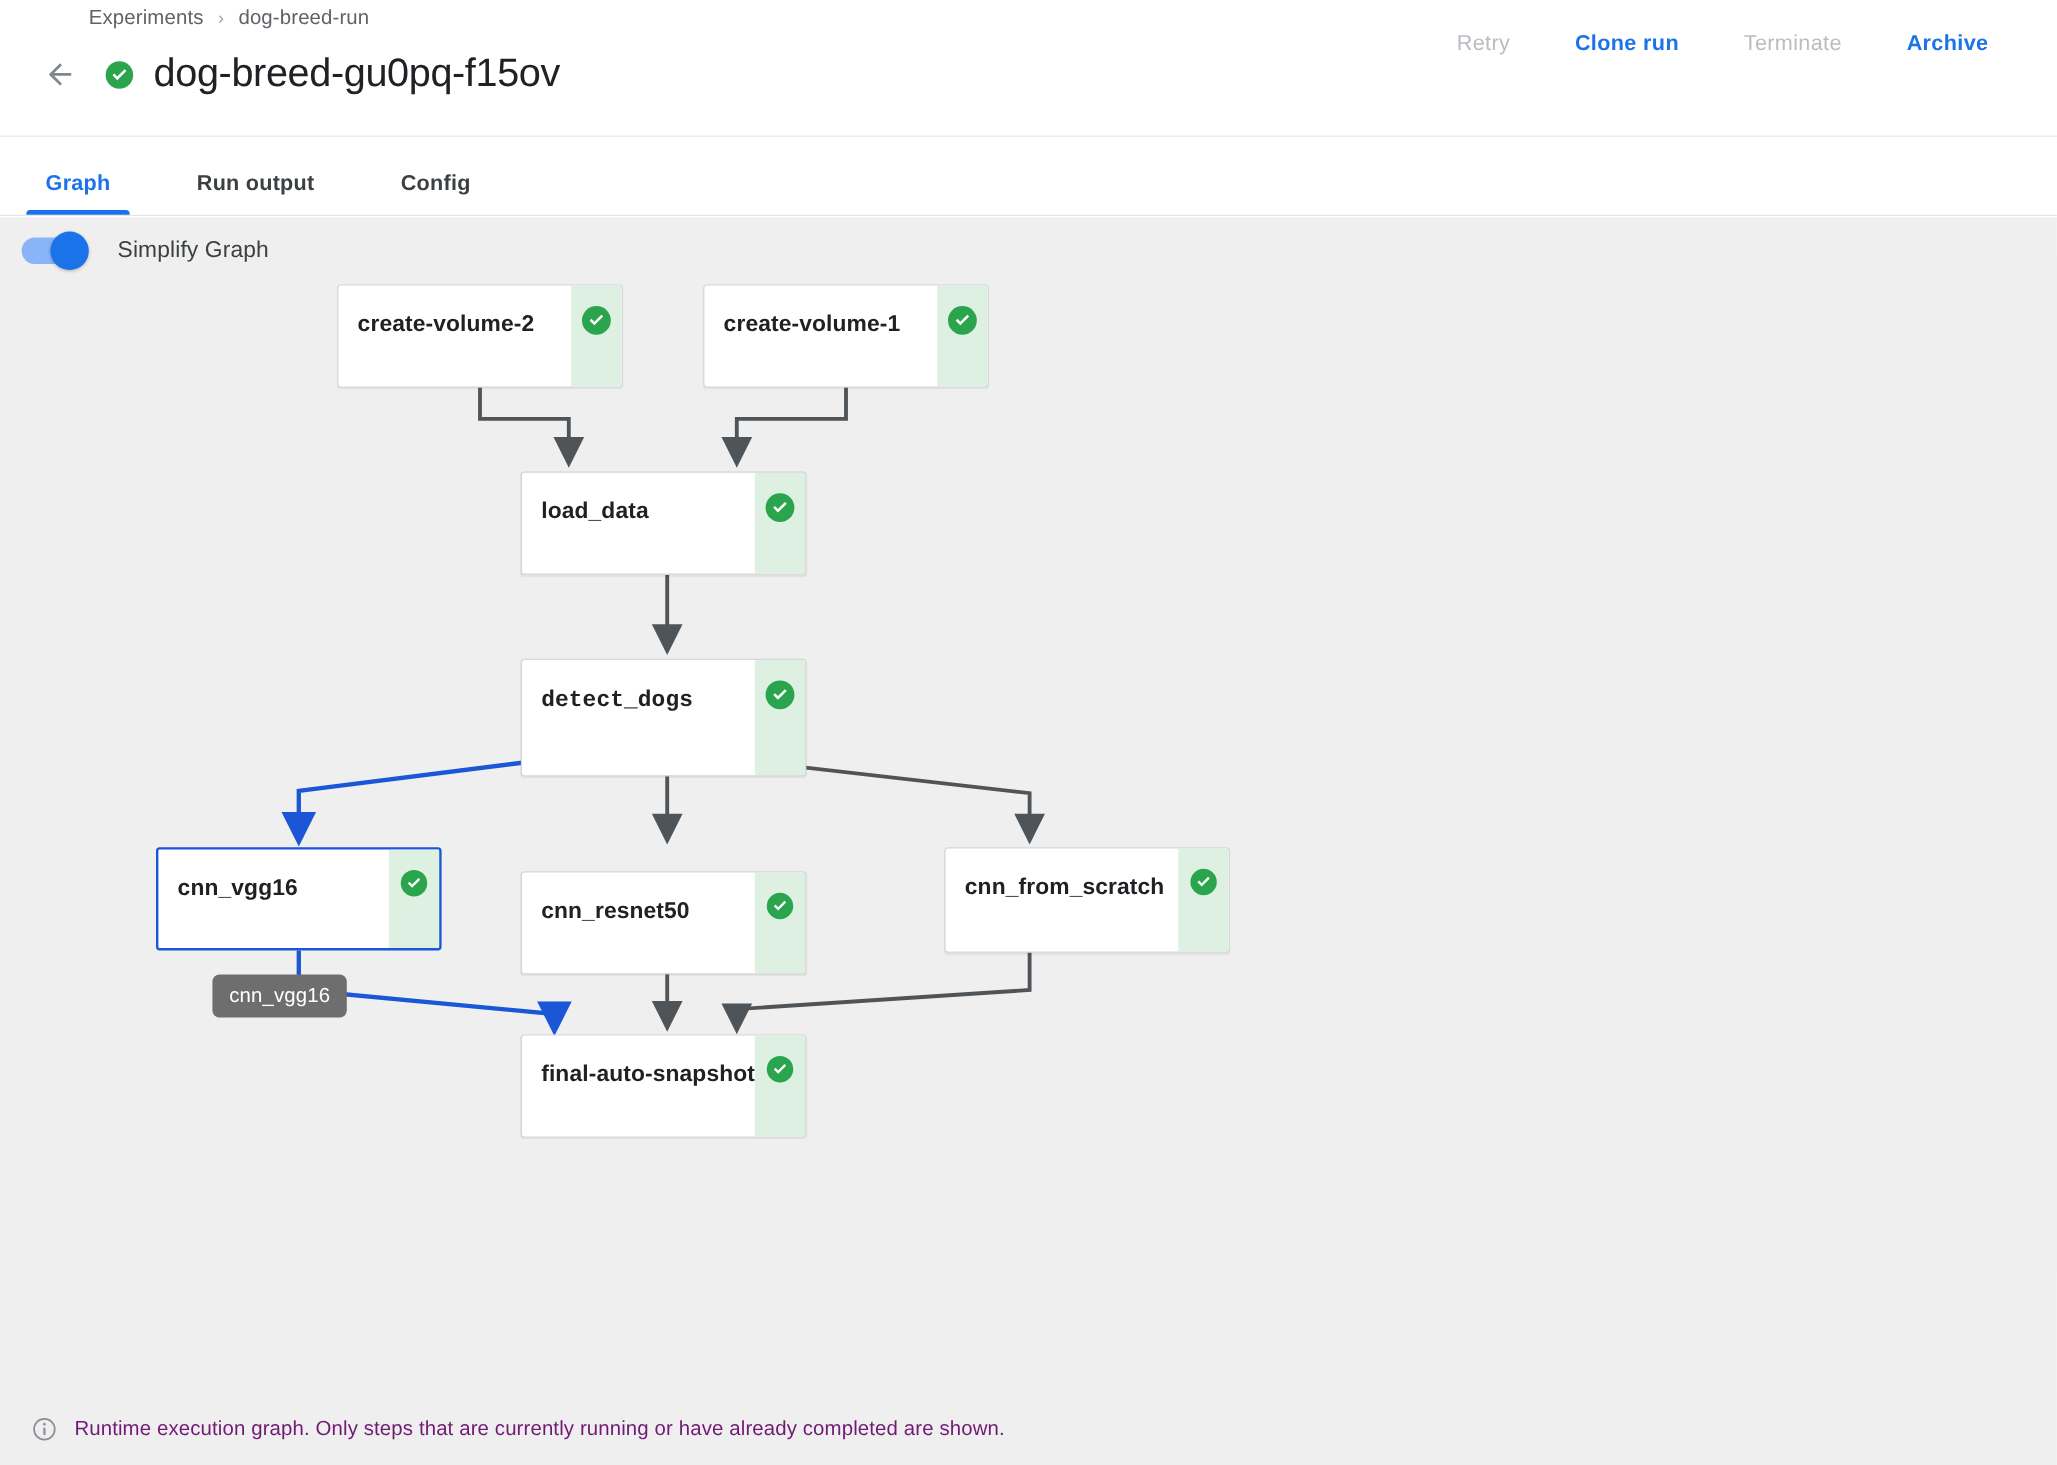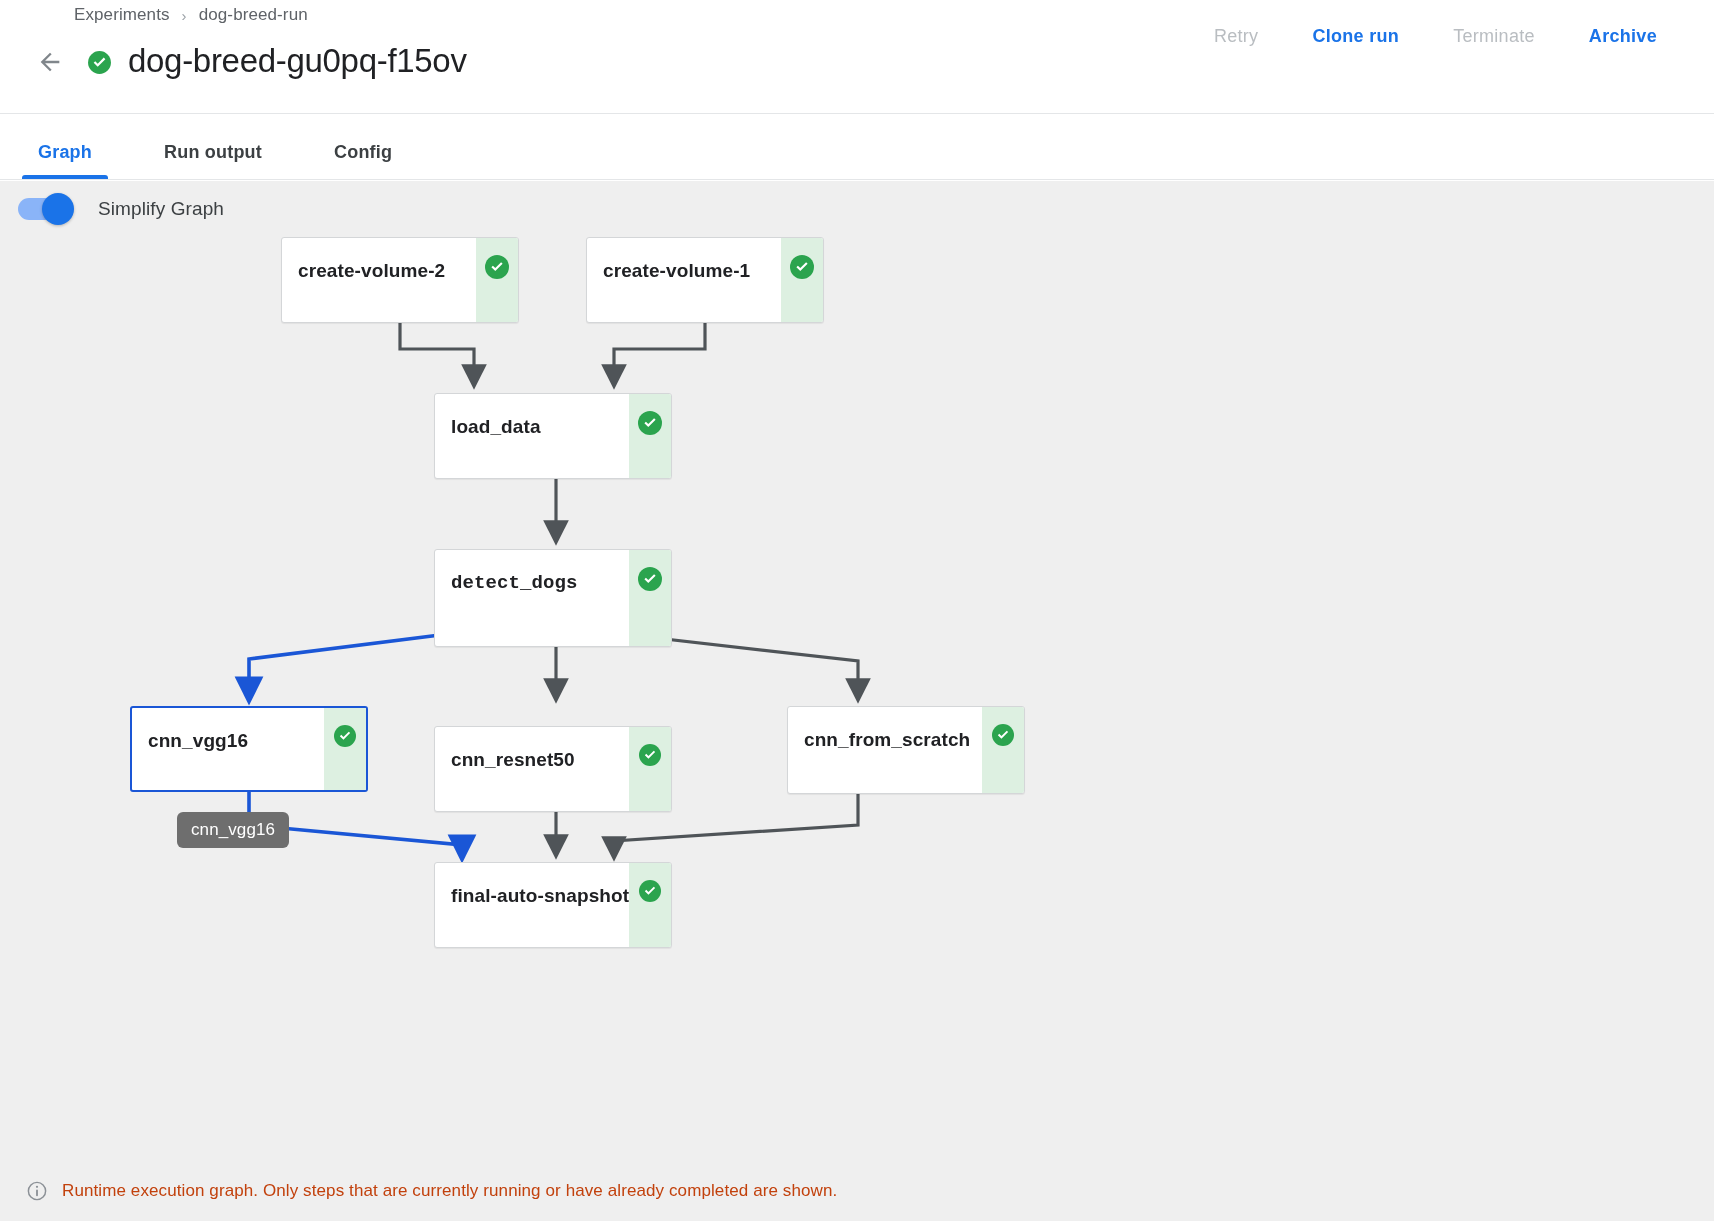--- a/index.html
+++ b/index.html
@@ -128,21 +128,21 @@
     white-space: nowrap;
     letter-spacing: .1px;
   }
 
   
   .footer {
     position: absolute; left: 0; bottom: 0; width: 1714px; height: 60px;
     display: flex; align-items: center; padding-left: 26px; gap: 14px;
     background: #efefef;
   }
-  .footer-text { font-size: 17px; color: #c2410c; letter-spacing: .1px; }
+  .footer-text { font-size: 17px; color: #701a75; letter-spacing: .1px; }
   .info-icon { width: 22px; height: 22px; display: block; }
 </style>
 </head>
 <body>
 
 <div class="header">
 
   <div class="breadcrumb">
     <span class="crumb">Experiments</span>
     <span class="sep">›</span>

